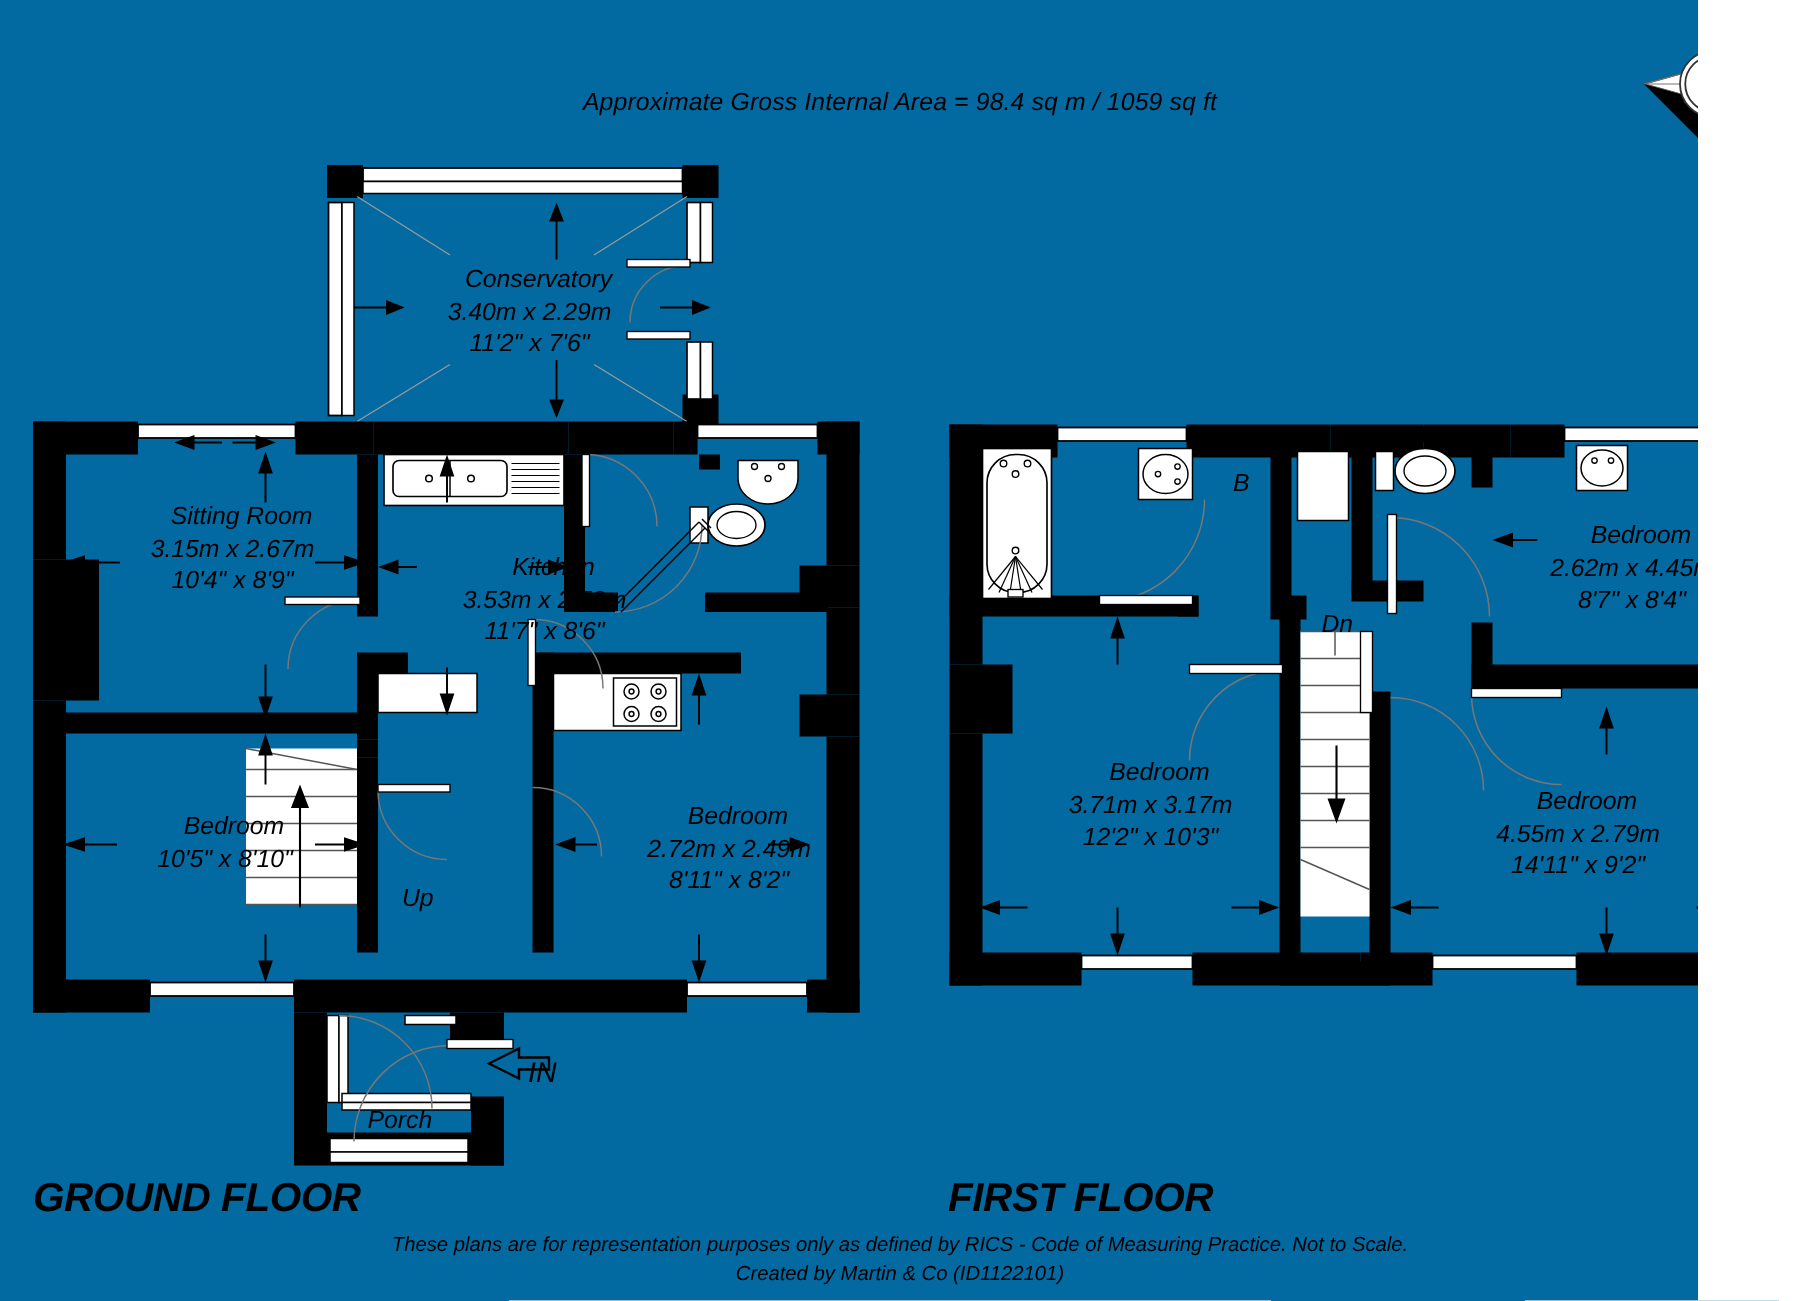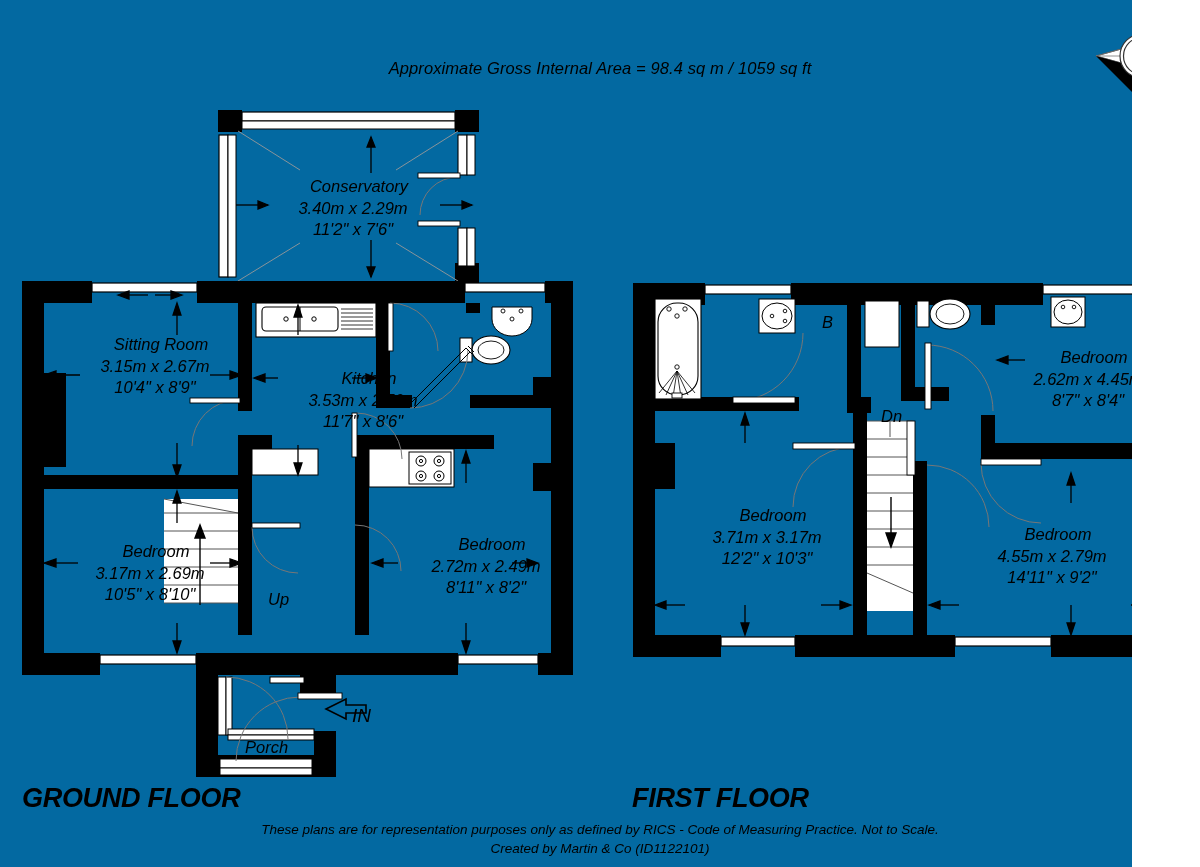--- a/index.html
+++ b/index.html
@@ -355,21 +355,20 @@
   </div>
 
   <div class="abs room-label" style="left:255px; top:336px; width:216px;margin-top:32px;">
     <span class="nm">Kitchen</span>
     <span class="m">3.53m x 2.59m</span>
     <span class="ft">11'7" x 8'6"</span>
   </div>
 
   <div class="abs room-label" style="left:38px; top:541px; width:224px;">
     <span class="nm">Bedroom</span>
-    <span class="m">3.17m x 2.69m</span>
     <span class="ft">10'5" x 8'10"</span>
   </div>
 
   <div class="abs room-label" style="left:388px; top:534px; width:196px;">
     <span class="nm">Bedroom</span>
     <span class="m">2.72m x 2.49m</span>
     <span class="ft">8'11" x 8'2"</span>
   </div>
 
   <div class="abs small-label" style="left:268px; top:590px;">Up</div>

